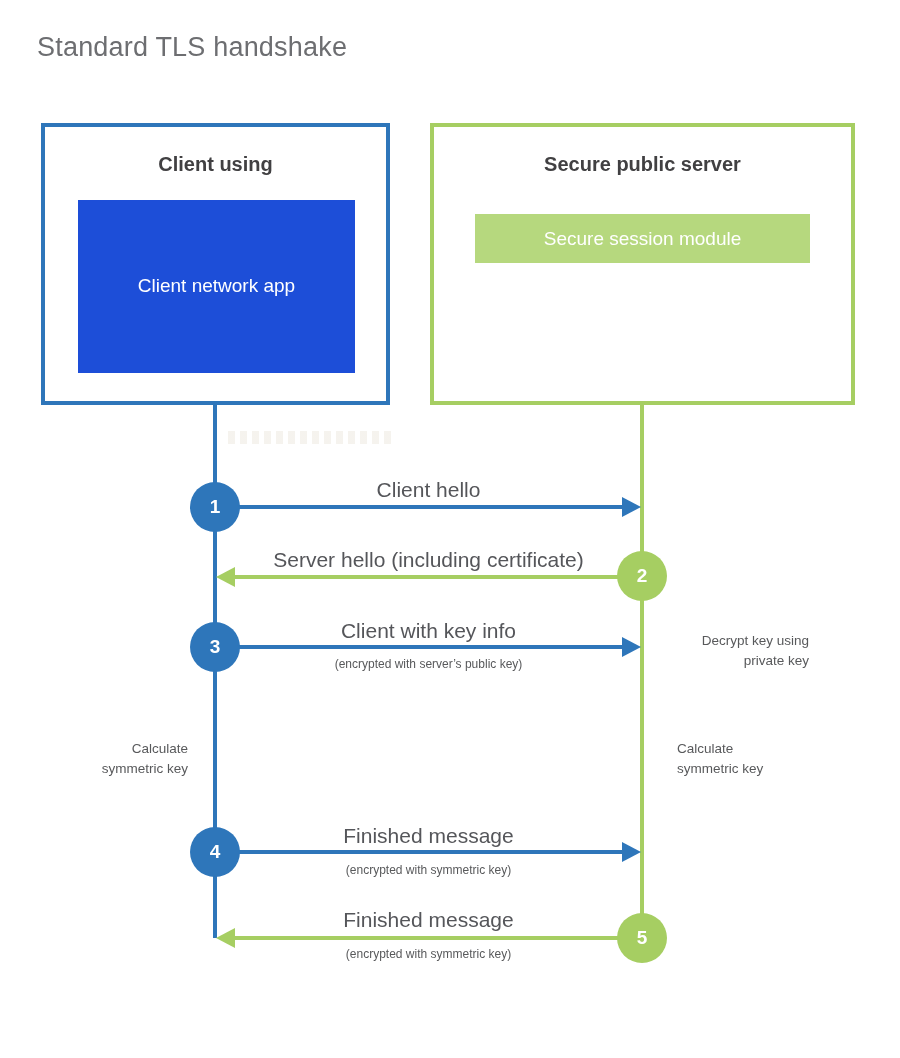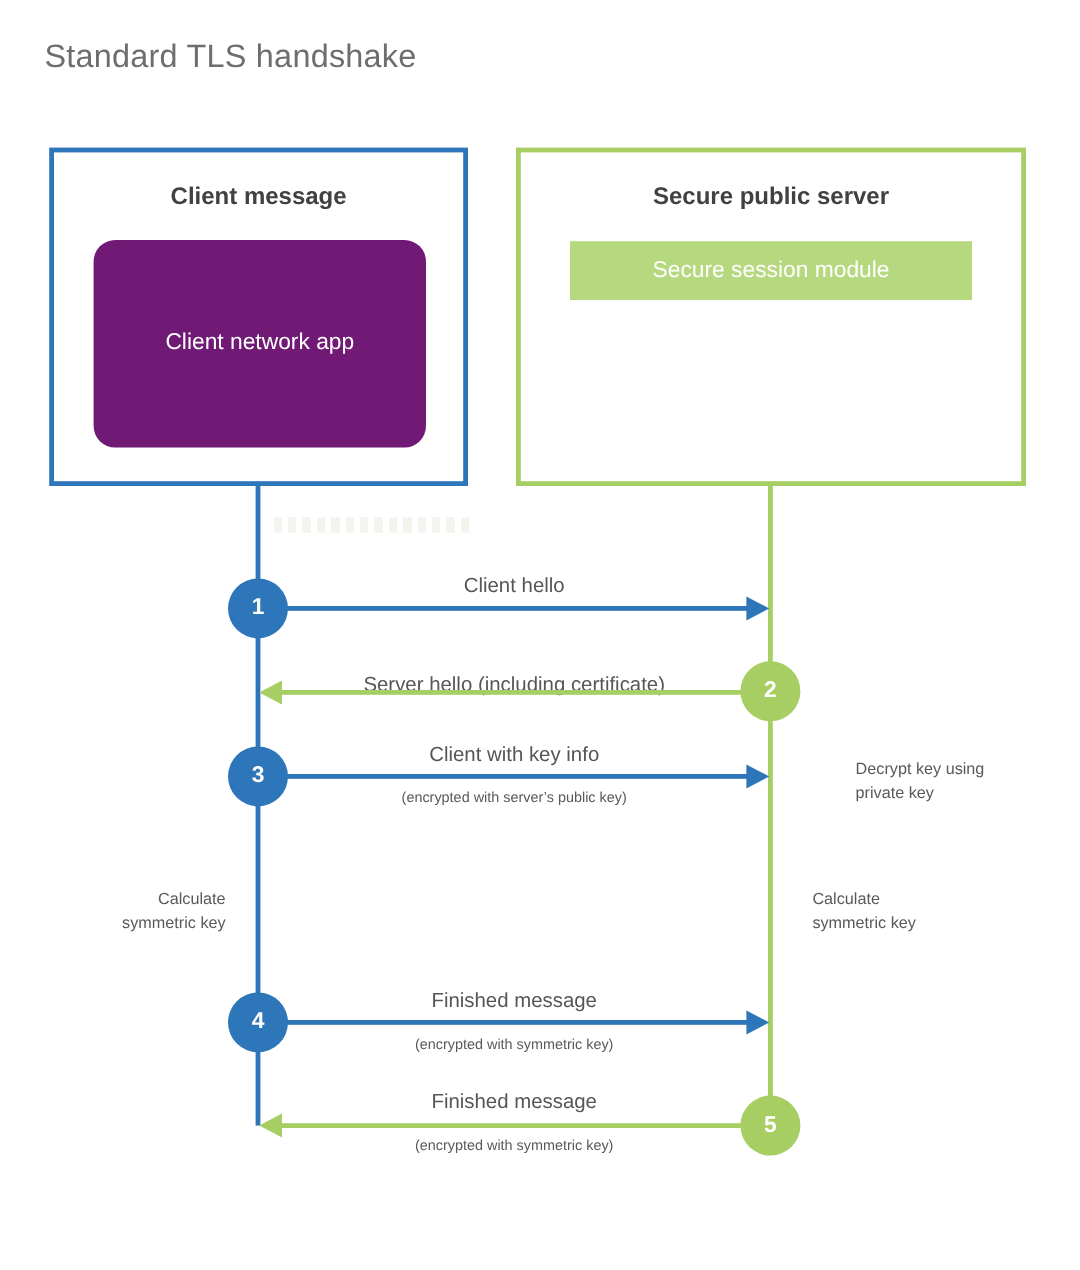--- a/index.html
+++ b/index.html
@@ -11,28 +11,28 @@
            color:#6d6e71; letter-spacing:0.2px; }
 
   
   .entity-box { position:absolute; top:123px; height:282px; background:#fff; }
   .client-box { left:41px;  width:349px; border:4px solid #2e76ba; }
   .server-box { left:430px; width:425px; border:4px solid #a6ce62; }
   .entity-title { position:absolute; left:0; right:0; top:26px; text-align:center;
                   font-size:20px; font-weight:bold; color:#414042; }
 
   .client-app { position:absolute; left:78px; top:200px; width:277px; height:173px;
-                background:#701a75; display:flex; align-items:center; justify-content:center;
-                text-align:center;border-radius:18px; }
+                background:#1d4ed8; display:flex; align-items:center; justify-content:center;
+                text-align:center; }
   .client-app span { color:#ffffff; font-size:19px; line-height:1.5; max-width:165px; display:inline-block; }
 
   .server-bar { position:absolute; left:475px; width:335px; height:49px; background:#b6d87e;
                 display:flex; align-items:center; justify-content:center;
                 color:#ffffff; font-size:19px; }
-  .bar-1 { top:201px; } .bar-2 { top:263px; } .bar-3 { top:324px; }
+  .bar-1 { top:214px; } .bar-2 { top:263px; } .bar-3 { top:324px; }
 
   
   .lifeline { position:absolute; top:405px; width:4px; }
   .lifeline.blue  { left:213px; height:533px; background:#2e76ba; }
   .lifeline.green { left:640px; height:535px; background:#a6ce62; }
 
   
   .faint-ticks { position:absolute; left:228px; top:431px; width:164px; height:13px;
                  background:repeating-linear-gradient(90deg,#f3f0ea 0 7px,transparent 7px 12px);
                  opacity:.8; }
@@ -48,40 +48,40 @@
 
   
   .step-circle { position:absolute; width:50px; height:50px; border-radius:50%;
                  display:flex; align-items:center; justify-content:center;
                  color:#fff; font-size:19px; font-weight:bold; }
   .step-circle.blue  { background:#2e76ba; }
   .step-circle.green { background:#a6ce62; }
 
   
   .msg-label { position:absolute; left:215px; width:427px; text-align:center;
-               font-size:17px; color:#55565a; }
+               font-size:21px; color:#55565a; }
   .msg-sublabel { position:absolute; left:215px; width:427px; text-align:center;
                   font-size:12px; color:#58595b; }
 
   
   .side-note { position:absolute; font-size:13.5px; line-height:1.45; color:#58595b;
                white-space:normal; }
-  .note-decrypt    { left:677px; top:631px; width:132px; text-align:left;margin-left:36px; }
+  .note-decrypt    { left:677px; top:631px; width:132px; text-align:right; }
   .note-calc-left  { left:68px;  top:739px; width:120px; text-align:right; }
   .note-calc-right { left:677px; top:739px; width:110px; text-align:left; }
 </style>
 </head>
 <body>
 
 <div class="canvas">
 
   <div class="title">Standard TLS handshake</div>
 
   <div class="entity-box client-box">
-    <div class="entity-title">Client message</div>
+    <div class="entity-title">Client using</div>
   </div>
   <div class="client-app">
     <span>Client network app</span>
   </div>
 
   <div class="entity-box server-box">
     <div class="entity-title">Secure public server</div>
   </div>
   <div class="server-bar bar-1">Secure session module</div>
 
@@ -89,21 +89,21 @@
   <div class="lifeline green"></div>
   <div class="faint-ticks"></div>
 
   <div class="msg-label" style="top:478px;">Client hello</div>
   <div class="arrow-line blue" style="left:215px; top:505px; width:410px;"></div>
   <div class="arrow-head right" style="left:622px; top:497px;"></div>
   <div class="step-circle blue" style="left:190px; top:482px;">
     <span>1</span>
   </div>
 
-  <div class="msg-label" style="top:561px;">Server hello (including certificate)</div>
+  <div class="msg-label" style="top:548px;">Server hello (including certificate)</div>
   <div class="arrow-line green" style="left:233px; top:575px; width:409px;"></div>
   <div class="arrow-head left" style="left:216px; top:567px;"></div>
   <div class="step-circle green" style="left:617px; top:551px;">
     <span>2</span>
   </div>
 
   <div class="msg-label" style="top:619px;">Client with key info</div>
   <div class="arrow-line blue" style="left:215px; top:645px; width:410px;"></div>
   <div class="arrow-head right" style="left:622px; top:637px;"></div>
   <div class="step-circle blue" style="left:190px; top:622px;">

